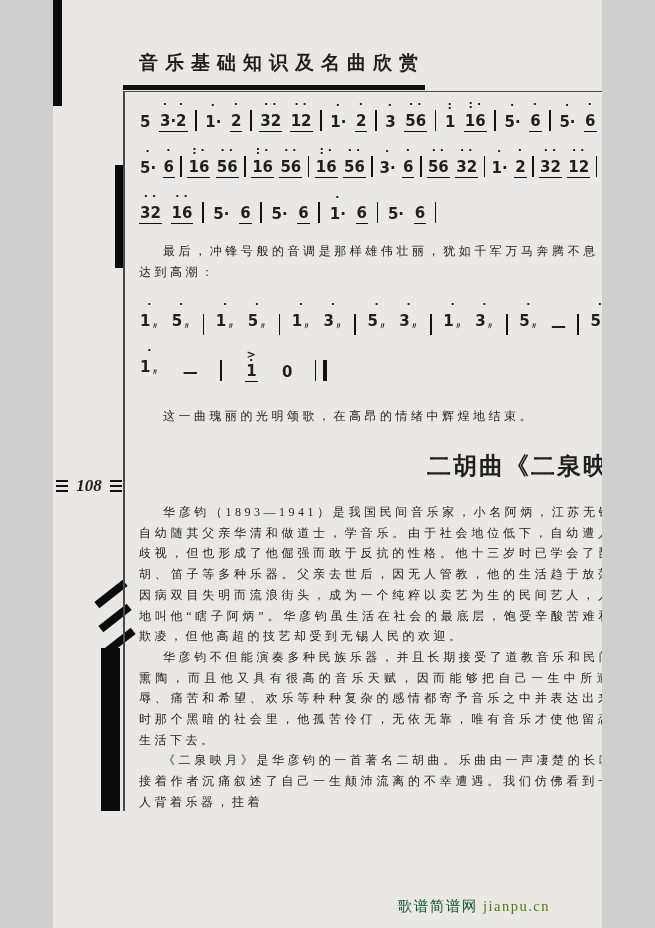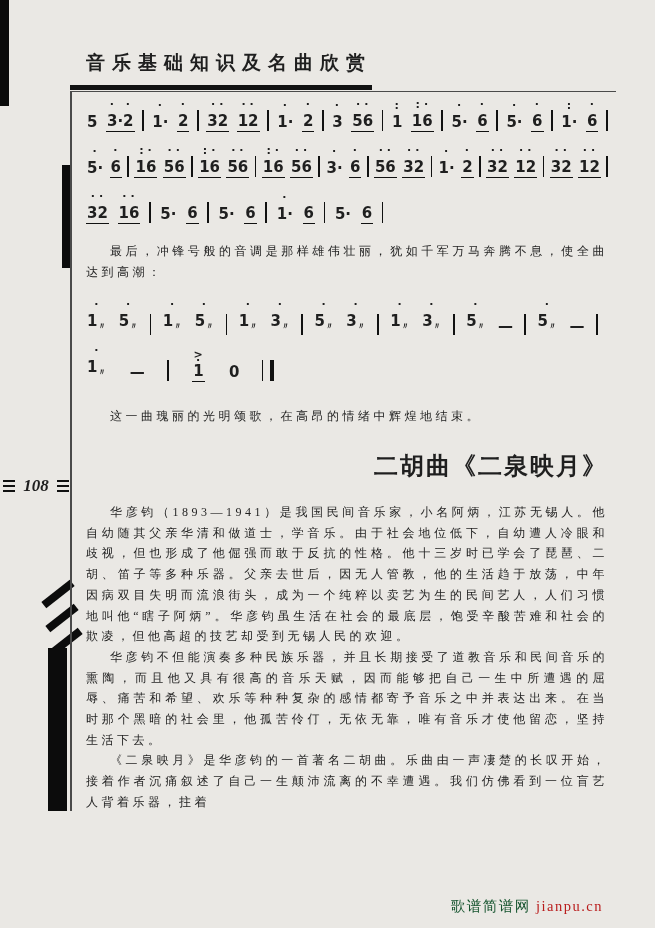--- a/index.html
+++ b/index.html
@@ -1,17 +1,17 @@
 <!DOCTYPE html>
 <html><head>
 <meta charset="utf-8">
 <style>
   html,body{margin:0;padding:0;background:#cfcfcf;}
   .page{
-    position:relative; width:655px; height:928px; margin:0 auto;
+    position:relative; width:549px; height:928px; margin:0 auto;
     background:#eae8e4; overflow:hidden;
     font-family:"Liberation Serif","DejaVu Serif",serif;
     color:#1f1f1f;
   }
   
   .edge-strip{position:absolute;left:0;top:0;width:9px;height:106px;background:#0b0b0b;}
   .frame-top{position:absolute;left:70px;top:91px;width:546px;height:1px;background:#4a4a4a;}
   .frame-left{position:absolute;left:70px;top:91px;width:2px;height:720px;background:#4a4a4a;}
   .spine-a{position:absolute;left:62px;top:165px;width:8px;height:103px;background:#0c0c0c;}
   .spine-b{position:absolute;left:48px;top:648px;width:19px;height:163px;background:#0c0c0c;}
@@ -385,16 +385,16 @@
 
     <div class="bodytext">
       <p class="para">华彦钧（1893—1941）是我国民间音乐家，小名阿炳，江苏无锡人。他自幼随其父亲华清和做道士，学音乐。由于社会地位低下，自幼遭人冷眼和歧视，但也形成了他倔强而敢于反抗的性格。他十三岁时已学会了琵琶、二胡、笛子等多种乐器。父亲去世后，因无人管教，他的生活趋于放荡，中年因病双目失明而流浪街头，成为一个纯粹以卖艺为生的民间艺人，人们习惯地叫他“瞎子阿炳”。华彦钧虽生活在社会的最底层，饱受辛酸苦难和社会的欺凌，但他高超的技艺却受到无锡人民的欢迎。</p>
       <p class="para">华彦钧不但能演奏多种民族乐器，并且长期接受了道教音乐和民间音乐的熏陶，而且他又具有很高的音乐天赋，因而能够把自己一生中所遭遇的屈辱、痛苦和希望、欢乐等种种复杂的感情都寄予音乐之中并表达出来。在当时那个黑暗的社会里，他孤苦伶仃，无依无靠，唯有音乐才使他留恋，坚持生活下去。</p>
       <p class="para">《二泉映月》是华彦钧的一首著名二胡曲。乐曲由一声凄楚的长叹开始，接着作者沉痛叙述了自己一生颠沛流离的不幸遭遇。我们仿佛看到一位盲艺人背着乐器，拄着</p>
     </div>
   </main>
 
   <div class="footer">
     <span style="color: #14532d;">歌谱简谱网</span>
-    <span style="color: #b91c1c;">jianpu.cn</span>
+    <span style="color: #4d7c0f;">jianpu.cn</span>
   </div>
 
 </div>
 
 </body></html>

